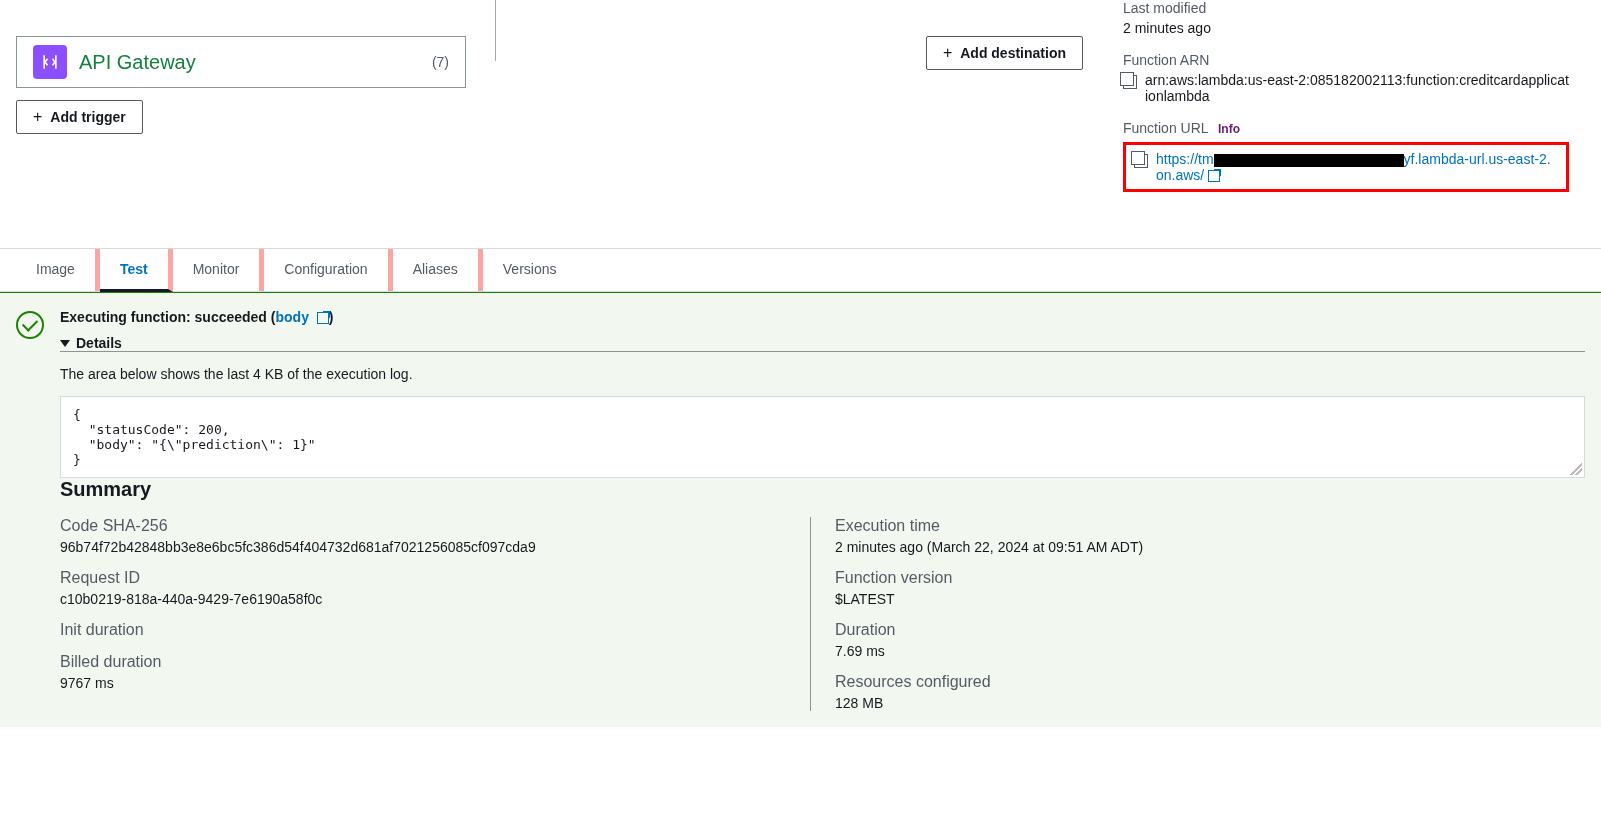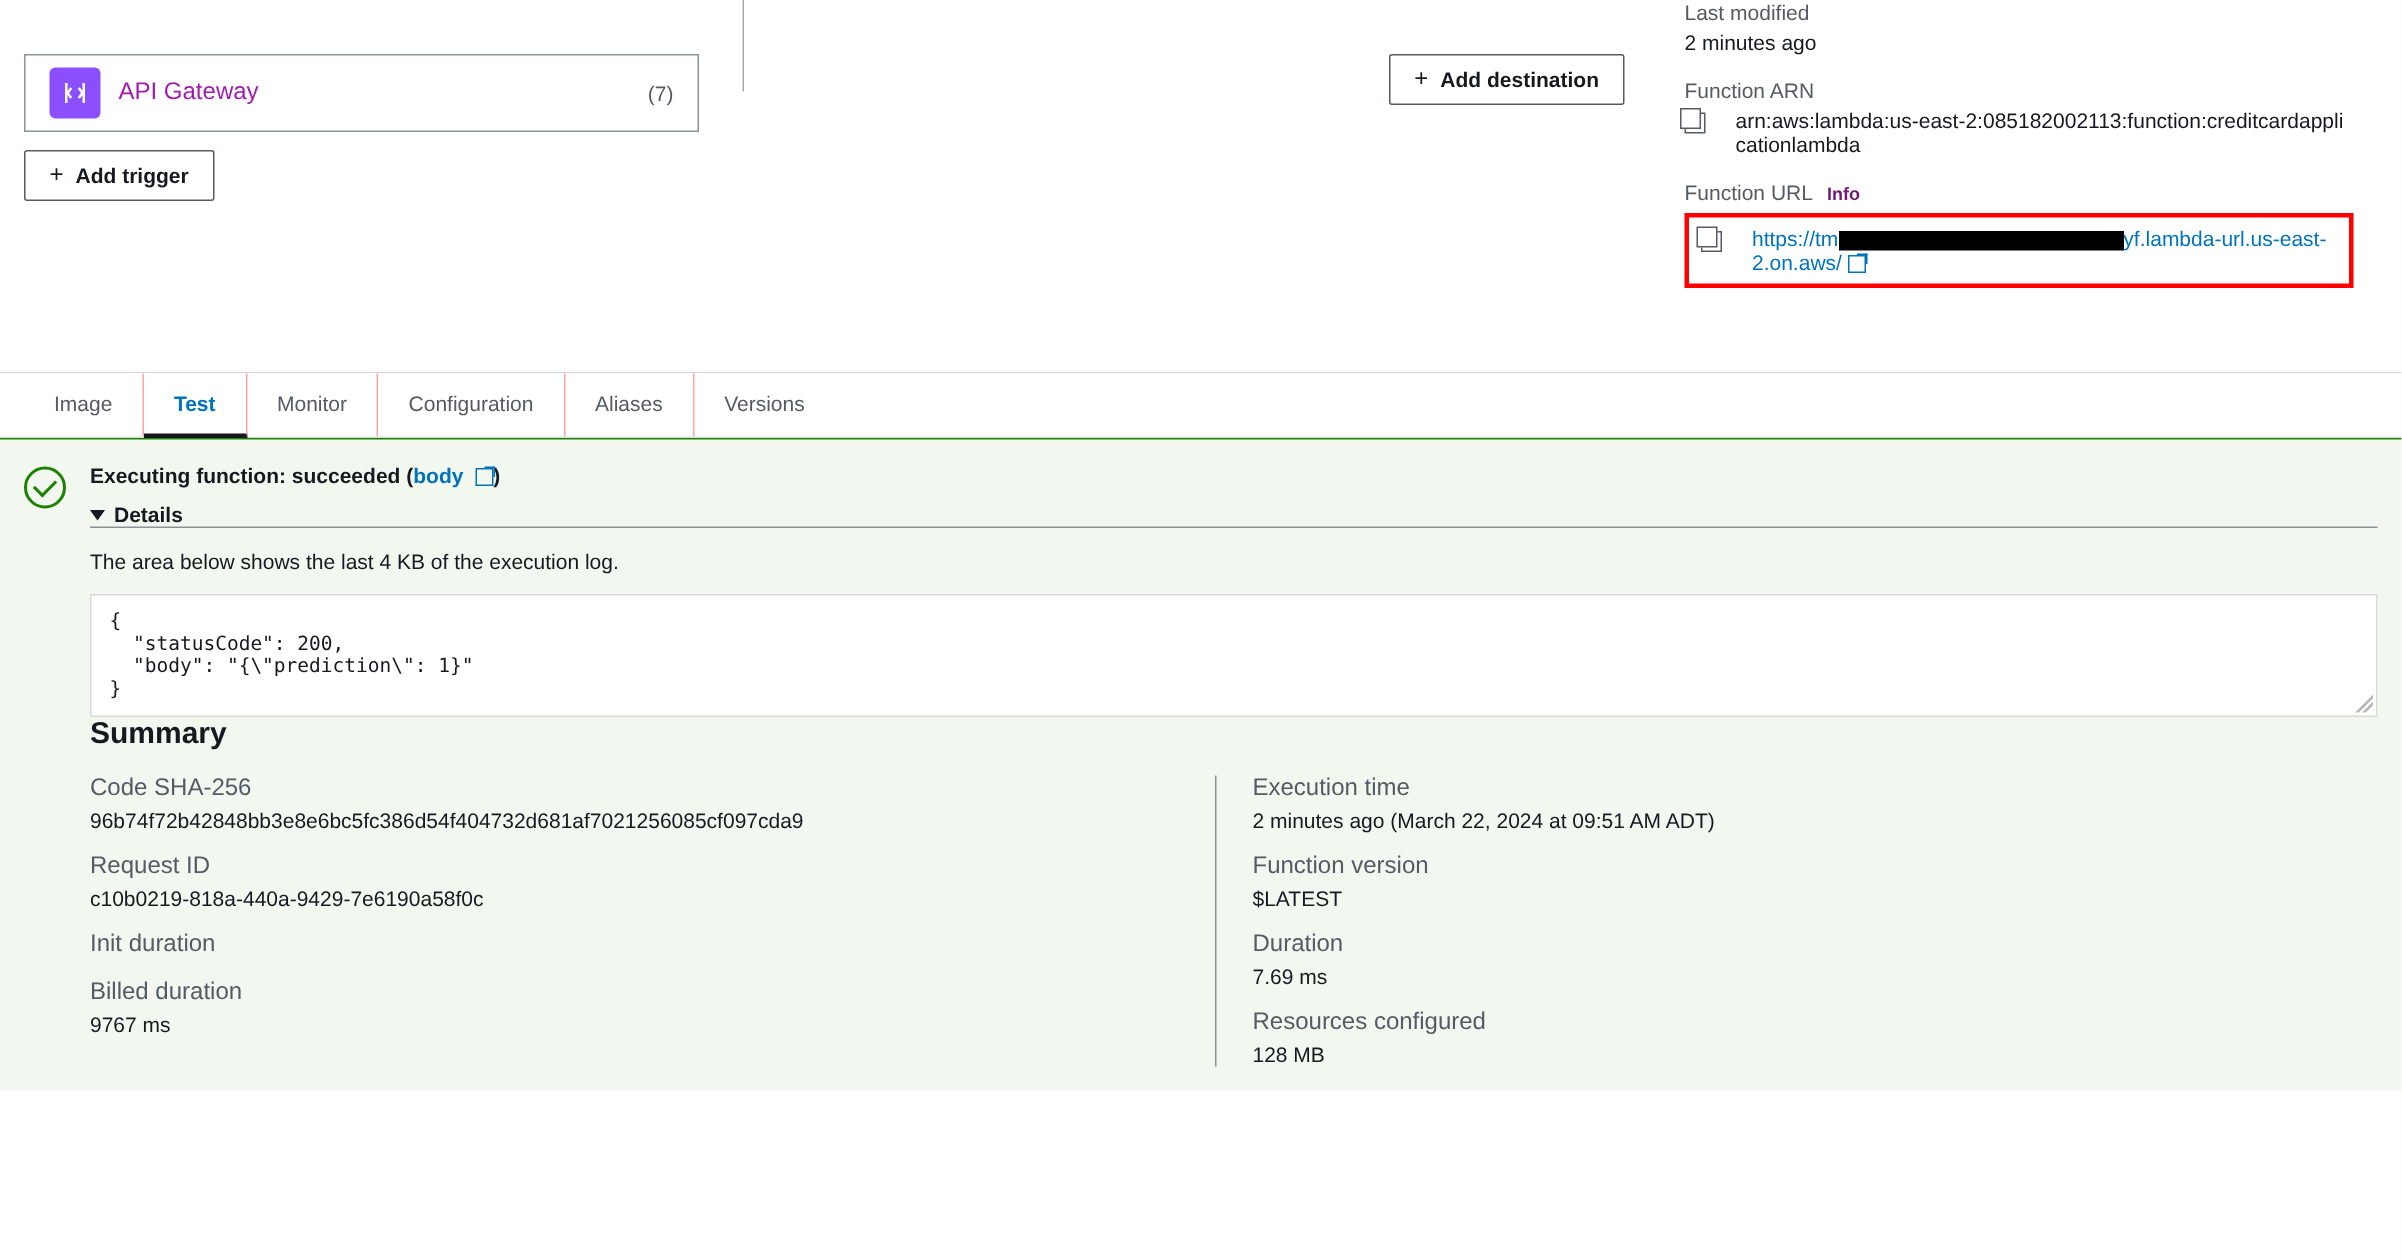--- a/index.html
+++ b/index.html
@@ -2,41 +2,41 @@
 <html><head>
 <meta charset="utf-8">
 <style>
 *{box-sizing:border-box;margin:0;padding:0;font-family:"Amazon Ember","Helvetica Neue",Arial,sans-serif}
 body{font-size:14px;color:#16191f;background:#fff;width:1601px}
 .top-area{padding:0 16px 16px 16px;display:flex;gap:16px;align-items:flex-start}
 .designer-col{flex:1;position:relative}
 .connector-h{position:absolute;left:460px;top:0;width:20px;height:61px;border-right:1px solid #a7a7a7}
 .apigw-box{position:relative;margin-top:36px;width:450px;height:52px;border:1px solid #879596;background:#fff;display:flex;align-items:center;padding:0 16px;gap:12px}
 .apigw-icon{width:34px;height:34px;background:#8c4fff;border-radius:4px;display:flex;align-items:center;justify-content:center}
-.apigw-label{flex:1;font-size:16px;color:#a21caf}
+.apigw-label{flex:1;font-size:20px;color:#15803d}
 .apigw-count{color:#545b64;font-size:14px}
 .btn{display:inline-flex;align-items:center;gap:8px;border:1px solid #545b64;background:#fff;color:#16191f;padding:8px 16px;font-weight:700;font-size:14px;cursor:pointer;border-radius:2px}
 .plus-ico{font-size:16px;line-height:1;font-weight:400}
 .add-trigger-wrap{margin-top:12px}
 .dest-wrap{margin-top:36px;margin-right:16px}
 .info-panel{width:470px;border-left:0px solid #eaeded;padding:0 16px 16px 8px;font-size:14px}
 .ip-label{color:#545b64;margin-top:16px}
 .ip-value{color:#16191f;margin-top:4px;word-break:break-all}
-.ip-row{display:flex;align-items:flex-start;gap:20px}
+.ip-row{display:flex;align-items:flex-start;gap:8px}
 .copy-ico{width:14px;height:14px;border:1.5px solid #545b64;position:relative;display:inline-block;margin-top:3px;flex-shrink:0}
 .copy-ico::before{content:"";position:absolute;left:-4px;top:-4px;width:12px;height:12px;border:1.5px solid #545b64;background:#fff}
 .info-link{color:#701a75;font-weight:700;font-size:12px;margin-left:6px}
 .url-highlight{border:3px solid #ff0000;border-radius:0;padding:6px 8px;margin-top:6px}
 .url-link{color:#0073bb;word-break:break-all}
 .url-redact{display:inline-block;background:#000;width:190px;height:13px;vertical-align:middle}
 .ext-ico{display:inline-block;width:12px;height:12px;border:1.5px solid #0073bb;position:relative;margin-left:4px;vertical-align:middle}
 .ext-ico::after{content:"";position:absolute;right:-2px;top:-2px;width:6px;height:6px;border-top:1.5px solid #0073bb;border-right:1.5px solid #0073bb}
 .sep{height:1px;background:#d5dbdb;margin-top:24px;width:100%}
 .tabs{display:flex;border-bottom:1px solid #d5dbdb;padding:0 16px;background:#fff}
-.tab{padding:12px 20px;font-size:14px;color:#545b64;border-right:1px solid #fca5a5;cursor:pointer;font-weight:400}
+.tab{padding:12px 20px;font-size:14px;color:#545b64;border-right:5px solid #fca5a5;cursor:pointer;font-weight:400}
 .tab:last-child{border-right:none}
 .tab.active{color:#0073bb;font-weight:700;border-bottom:3px solid #16191f;margin-bottom:-1px}
 .result-panel{border-top:1px solid #1d8102;background:#f2f8f0;padding:16px;display:flex;gap:16px;align-items:flex-start}
 .check-circle{width:28px;height:28px;border:2.5px solid #1d8102;border-radius:50%;display:flex;align-items:center;justify-content:center;flex-shrink:0;margin-top:2px}
 .check-circle::after{content:"";width:12px;height:7px;border-left:2.5px solid #1d8102;border-bottom:2.5px solid #1d8102;transform:rotate(-45deg);margin-top:-3px}
 .result-body{flex:1}
 .result-title{font-weight:700;font-size:14px}
 .logs-link{color:#0073bb;font-weight:700}
 .details-toggle{display:flex;align-items:center;gap:6px;font-weight:700;margin-top:10px;border-bottom:1px solid #879596;cursor:pointer}
 .tri{width:0;height:0;border-left:5px solid transparent;border-right:5px solid transparent;border-top:7px solid #16191f}

